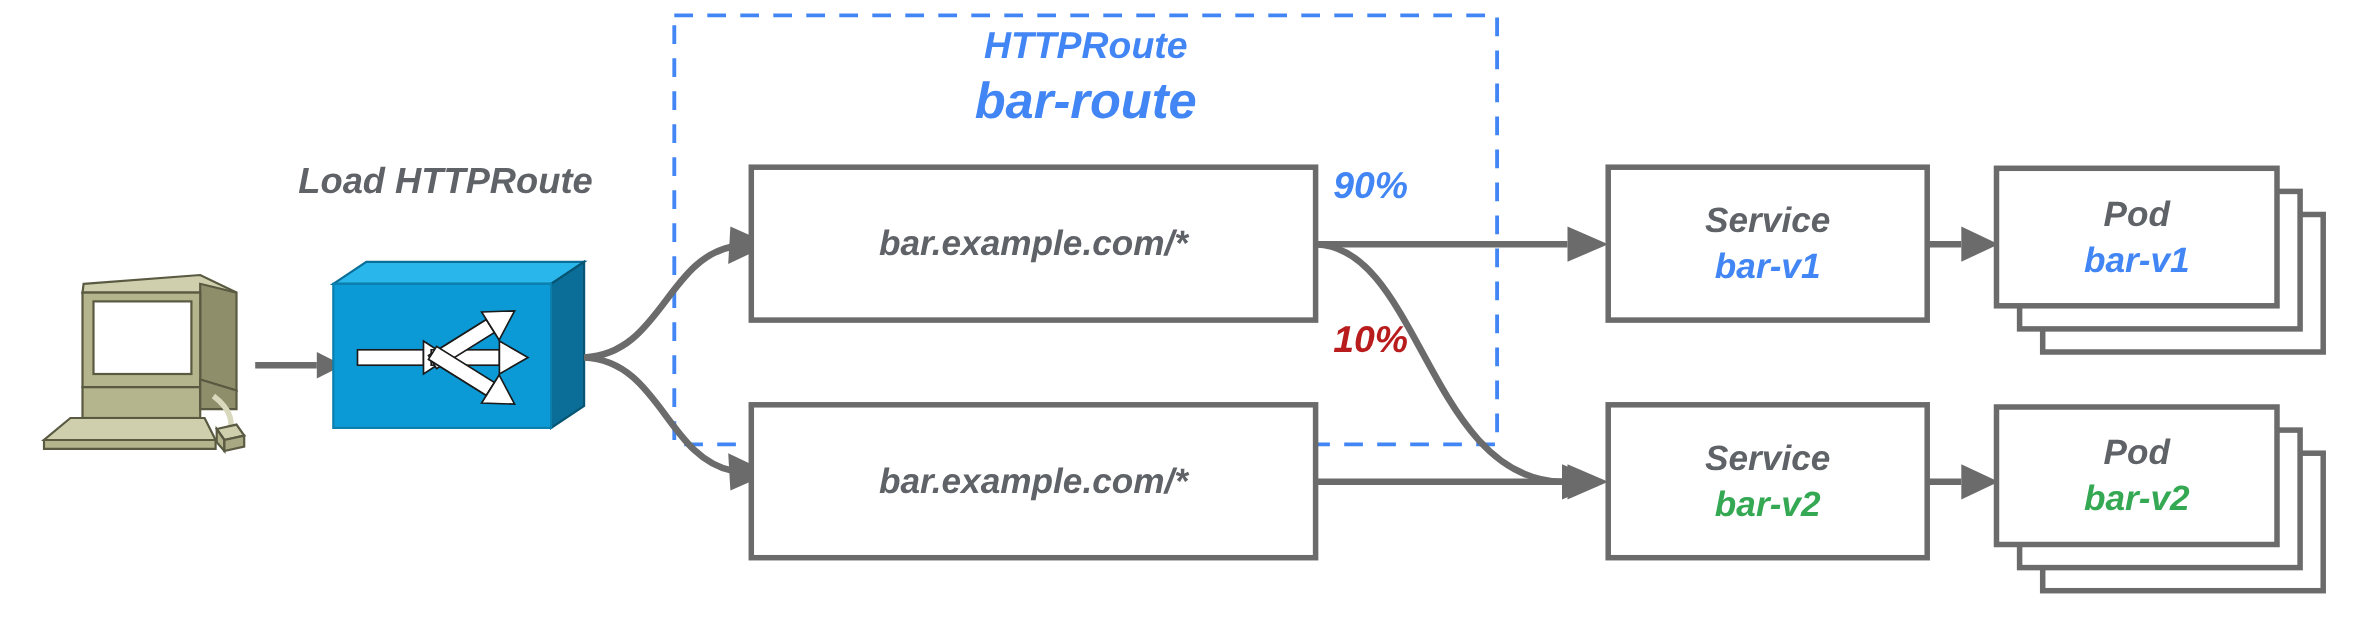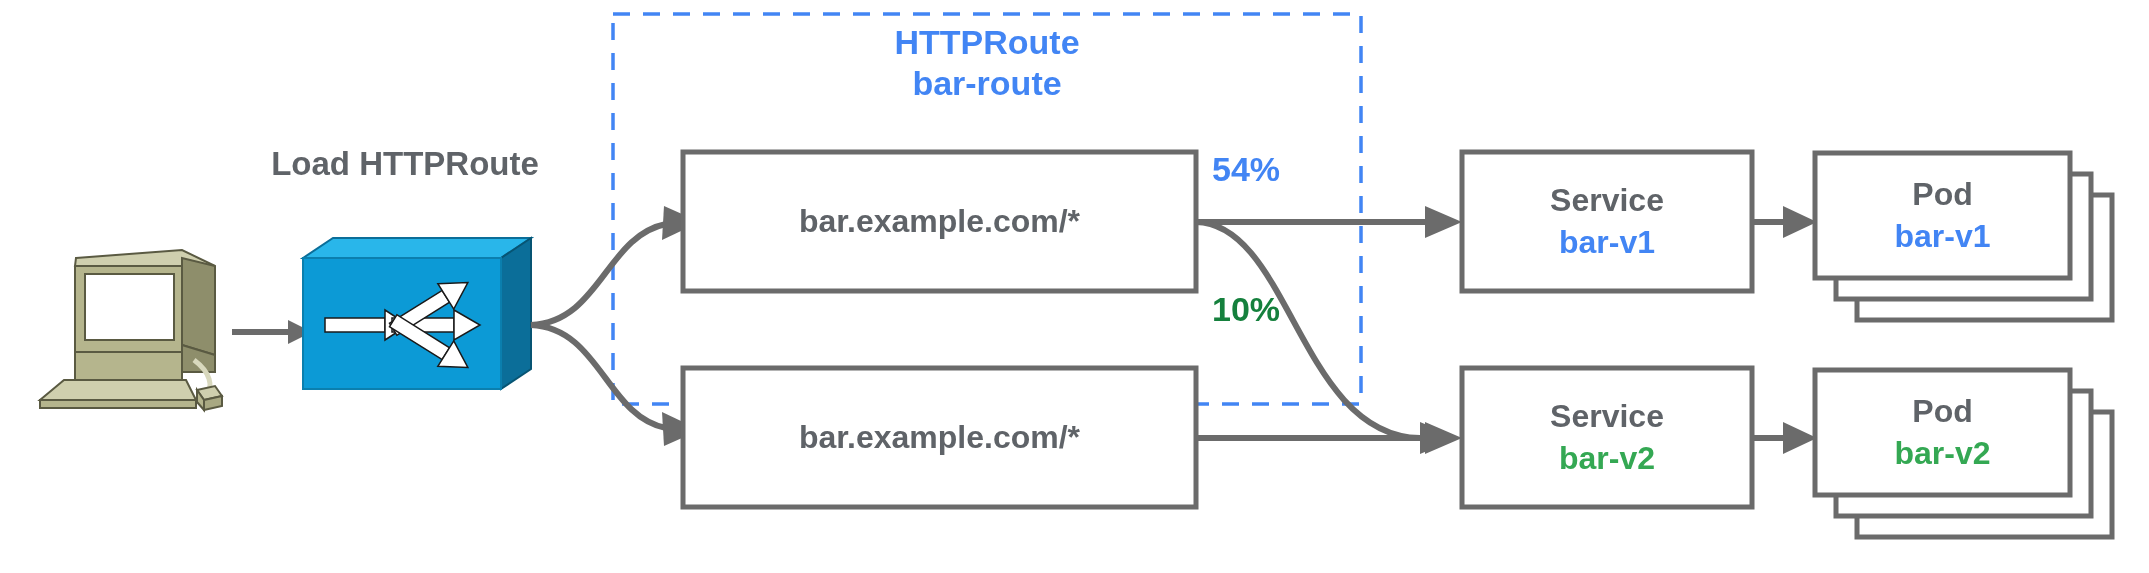--- a/index.html
+++ b/index.html
@@ -11,20 +11,21 @@
     font-family: "Liberation Sans", sans-serif;
     width: 2149px;
     height: 573px;
     overflow: hidden;
   }
   #diagram-root {
     position: relative;
     width: 2149px;
     height: 482px;
     background: #ffffff;
+    font-style: italic;
   }
   svg.layer {
     position: absolute;
     top: 0;
     left: 0;
     width: 2149px;
     height: 573px;
   }
   .box-outline {
     fill: #ffffff;
@@ -165,41 +166,41 @@
     <g>
       <rect class="box-stack" x="1857" y="412" width="255" height="125"></rect>
       <rect class="box-stack" x="1836" y="391" width="255" height="125"></rect>
       <rect class="box-outline" x="1815" y="370" width="255" height="125"></rect>
     </g>
 
   </svg>
 
   <div style="position:absolute; left:613px; top:22px; width:748px; text-align:center; line-height:1.22;">
     <div style="font-size:34px; font-weight:bold; color:#4285f4;">HTTPRoute</div>
-    <div style="font-size:34px; font-weight:bold; color:#4285f4;">bar-route</div>
+    <div style="font-size:46px; font-weight:bold; color:#4285f4;">bar-route</div>
   </div>
 
   <div style="position:absolute; left:200px; top:145px; width:410px; text-align:center;
               font-size:33px; font-weight:bold; color:#5f6368;">Load HTTPRoute</div>
 
   <div style="position:absolute; left:683px; top:152px; width:513px; height:139px;
               display:flex; flex-direction:column; align-items:center; justify-content:center;
               font-size:32px; font-weight:bold; color:#5f6368; line-height:1.3;">
     <div>bar.example.com/*</div>
   </div>
 
   <div style="position:absolute; left:683px; top:368px; width:513px; height:139px;
               display:flex; flex-direction:column; align-items:center; justify-content:center;
               font-size:32px; font-weight:bold; color:#5f6368; line-height:1.36;">
     <div>bar.example.com/*</div>
   </div>
 
-  <div style="position:absolute; left:1212px; top:150px; font-size:34px; font-weight:bold; color:#4285f4;">54%</div>
-
-  <div style="position:absolute; left:1212px; top:290px; font-size:34px; font-weight:bold; color:#15803d;">10%</div>
+  <div style="position:absolute; left:1212px; top:150px; font-size:34px; font-weight:bold; color:#4285f4;">90%</div>
+
+  <div style="position:absolute; left:1212px; top:290px; font-size:34px; font-weight:bold; color:#b91c1c;">10%</div>
 
   <div style="position:absolute; left:1462px; top:152px; width:290px; height:139px;
               display:flex; flex-direction:column; align-items:center; justify-content:center; line-height:1.3;">
     <div style="font-size:32px; font-weight:bold; color:#5f6368;">Service</div>
     <div style="font-size:32px; font-weight:bold; color:#4285f4;">bar-v1</div>
   </div>
 
   <div style="position:absolute; left:1462px; top:368px; width:290px; height:139px;
               display:flex; flex-direction:column; align-items:center; justify-content:center; line-height:1.3;">
     <div style="font-size:32px; font-weight:bold; color:#5f6368;">Service</div>

